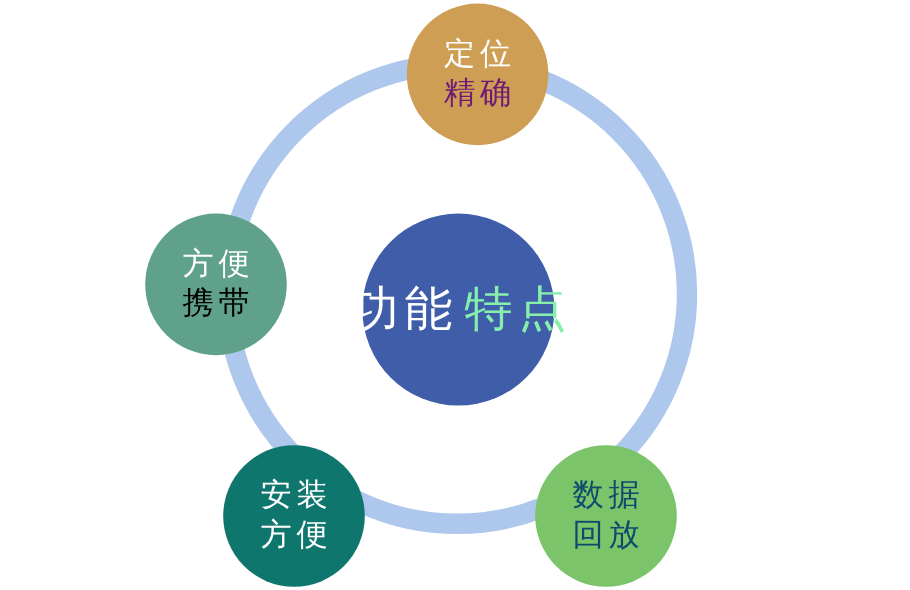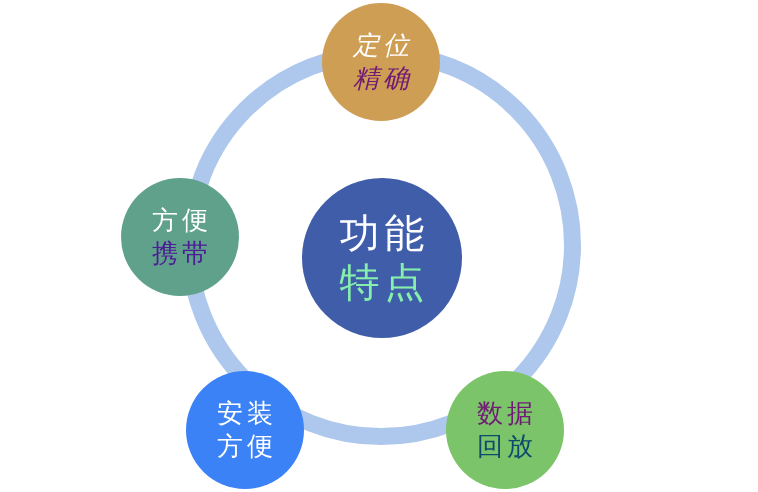--- a/index.html
+++ b/index.html
@@ -33,21 +33,20 @@
   .hub {
     position: absolute;
     left: 302px;
     top: 178px;
     width: 160px;
     height: 160px;
     border-radius: 50%;
     background: #3f5da9;
     z-index: 3;
     display: flex;
-    flex-direction: column;
     align-items: center;
     justify-content: center;
   }
   .hub-line {
     color: #ffffff;
     font-size: 40px;
     line-height: 1.22;
     letter-spacing: 5px;
     text-indent: 5px;
     font-weight: 400;
@@ -67,21 +66,21 @@
   }
   .node-line {
     color: #ffffff;
     font-size: 26px;
     line-height: 1.26;
     letter-spacing: 4px;
     text-indent: 4px;
     font-weight: 400;
     white-space: nowrap;
   }
-  .node-top        { left: 322px; top: 3px; font-style: italic;   }
+  .node-top        { left: 339px; top: 3px;   }
   .node-right      { left: 507px; top: 173px; }
   .node-bottomright{ left: 446px; top: 371px; }
   .node-bottomleft { left: 186px; top: 371px; }
   .node-left       { left: 121px; top: 178px; }
 </style>
 </head>
 <body>
 
 <div id="canvas" style="width: 758px; height: 492px; background: rgb(255, 255, 255);">
 
@@ -92,27 +91,27 @@
     <span class="hub-line" style="color: #86efac;">特点</span>
   </div>
 
   <div class="node node-top" style="background: rgb(206, 158, 84); width: 118px; height: 118px;">
     <span class="node-line" style="color: rgb(255, 255, 255);">定位</span>
     <span class="node-line" style="color: #701a75;">精确</span>
   </div>
 
 
   <div class="node node-bottomright" style="background: rgb(123, 196, 105); width: 118px; height: 118px;">
-    <span class="node-line" style="color: #701a75;">数据</span>
+    <span class="node-line" style="color: #0c4a6e;">数据</span>
     <span class="node-line" style="color: #0c4a6e;">回放</span>
   </div>
 
-  <div class="node node-bottomleft" style="background: #3b82f6; width: 118px; height: 118px;">
+  <div class="node node-bottomleft" style="background: #0f766e; width: 118px; height: 118px;">
     <span class="node-line" style="color: rgb(255, 255, 255);">安装</span>
     <span class="node-line" style="color: rgb(255, 255, 255);">方便</span>
   </div>
 
   <div class="node node-left" style="background: rgb(95, 161, 139); width: 118px; height: 118px;">
     <span class="node-line" style="color: rgb(255, 255, 255);">方便</span>
-    <span class="node-line" style="color: #4c1d95;">携带</span>
+    <span class="node-line" style="color: #000000;">携带</span>
   </div>
 
 </div>
 
 </body></html>

